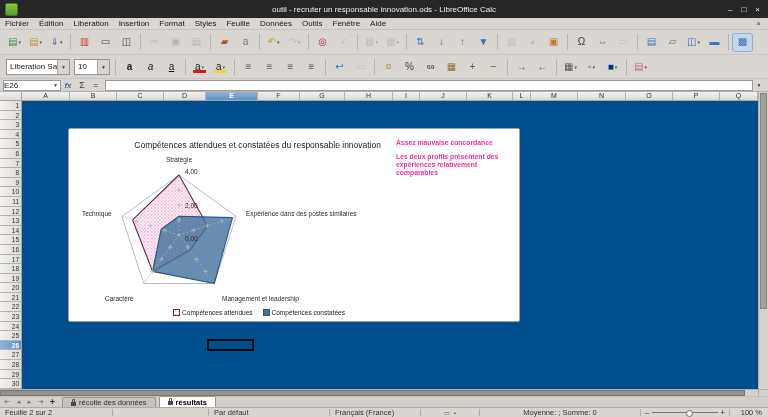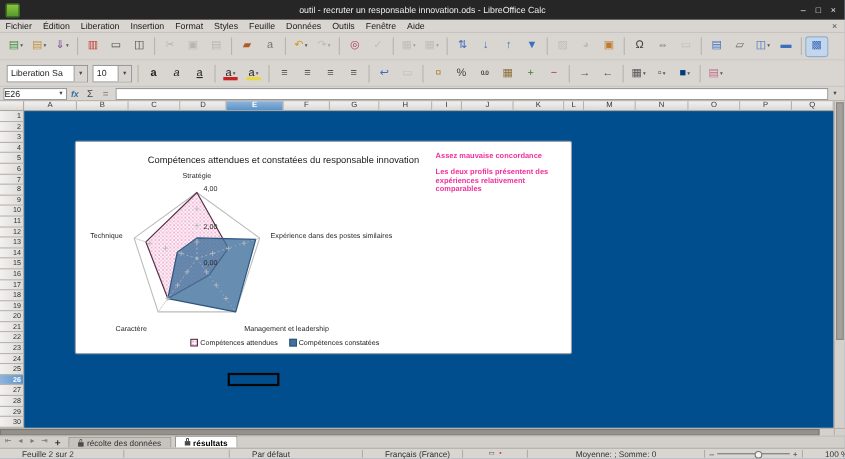--- a/index.html
+++ b/index.html
@@ -72,21 +72,21 @@
   
   .tabsrow{position:absolute;bottom:10px;left:0;right:0;height:11px;background:#d2cfca;display:flex;align-items:flex-end;border-top:1px solid #c2bfba;box-sizing:border-box;padding-left:2px}
   .tnav{width:11px;text-align:center;font-size:7px;color:#777;line-height:10px;flex:none}
   .tadd{width:13px;text-align:center;font-size:9px;font-weight:bold;color:#333;line-height:10px;flex:none}
   .sheet-tab{height:10px;display:flex;align-items:center;gap:3px;padding:0 8px;font-size:7.5px;background:#c6c3be;border:1px solid #9a968f;border-bottom:none;border-radius:2px 2px 0 0;margin-left:3px;color:#333;box-sizing:border-box;flex:none}
   .sheet-tab.active{background:#fff;font-weight:bold;color:#000;height:11px}
   .lockicon{width:5px;height:4px;background:#4a4a4a;position:relative;margin-top:2px;flex:none}
   .lockicon:before{content:"";position:absolute;top:-3px;left:1px;width:3px;height:3px;border:1px solid #4a4a4a;border-bottom:none;border-radius:2px 2px 0 0;box-sizing:border-box}
   
   .statusbar{position:absolute;bottom:0;left:0;right:0;height:10px;background:#d9d6d1;border-top:1px solid #b0aca8;display:flex;align-items:center;font-size:7.5px;color:#333;box-sizing:border-box}
-  .sb{padding:0 20px;white-space:nowrap;box-sizing:border-box}
+  .sb{padding:0 5px;white-space:nowrap;box-sizing:border-box}
   .sb-sep{width:1px;height:7px;background:#b0aca8;flex:none}
   .sb1{width:112px}.sb2{width:95px}.sb3{width:120px}.sb4{width:90px}
   .sb-icons{width:58px;display:flex;gap:4px;justify-content:center;align-items:center}
   .sb-icons .ic{font-size:6px;line-height:1}
   .sb-stats{flex:1;text-align:center}
   .sb-zoomslider{width:88px;display:flex;align-items:center;gap:3px;padding:0 4px;box-sizing:border-box}
   .sl-track{flex:1;height:1px;background:#777;position:relative}
   .sl-thumb{position:absolute;left:52%;top:-2.5px;width:5px;height:5px;background:#f5f4f2;border:1px solid #777;border-radius:50%}
   .sb-zoom{width:38px;text-align:right;padding-right:6px}
 </style>
@@ -233,21 +233,21 @@
       </span>
       <span class="tbtn">
         <span class="g" style="color: rgb(61, 111, 191);">▬</span>
       </span>
       <span class="tsep"></span>
       <span class="tbtn active-bg">
         <span class="g" style="color: rgb(61, 111, 191);">▩</span>
       </span>
     </div>
   <div id="toolbar-format" class="toolbar">
-    <span class="combo" style="width:74px">
+    <span class="combo" style="width:64px">
       <span class="val">Liberation Sa</span>
       <span class="arrow">▼</span>
     </span>
     <span class="combo" style="width:36px">
       <span class="val">10</span>
       <span class="arrow">▼</span>
     </span>
     <span class="tsep"></span>
     <span id="format-buttons" style="display:flex;align-items:center">
         <span class="tbtn">

